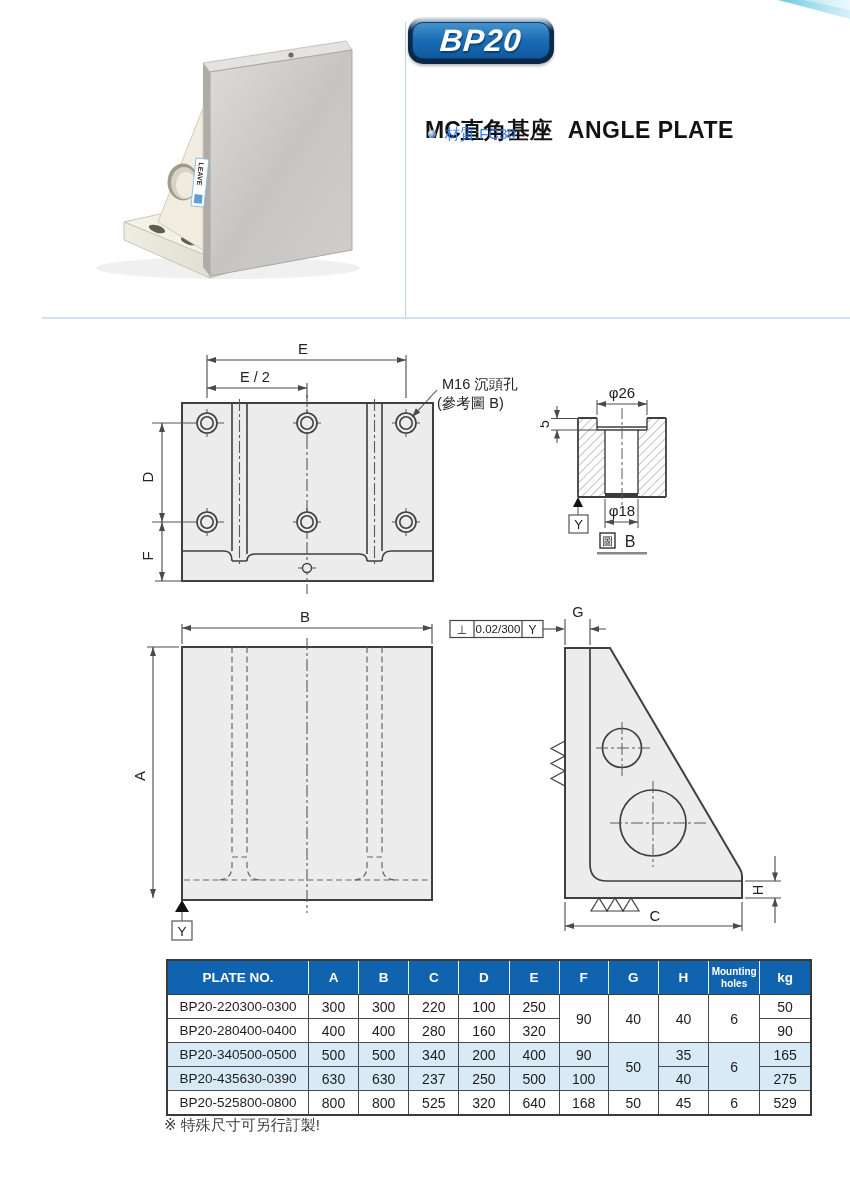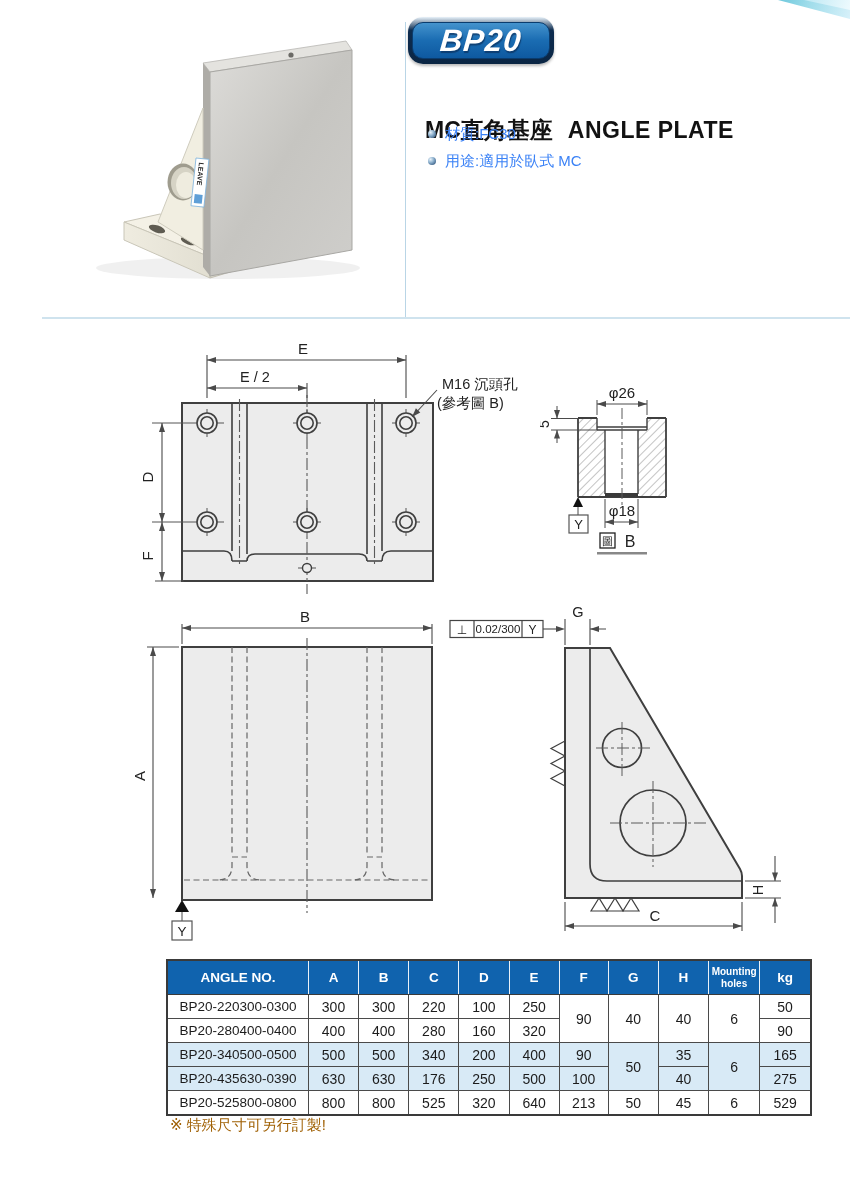--- a/index.html
+++ b/index.html
@@ -39,21 +39,21 @@
   
   .spec-table{position:absolute;left:166px;top:959px;width:646px;border-collapse:collapse;
               table-layout:fixed;font-size:14px;color:#1c1c1c;border:2px solid #3a3a3a;}
   .spec-table th{background:#1063ae;color:#fff;font-weight:bold;font-size:13.5px;
               border:1px solid #e9f1f8;border-bottom:1px solid #3a3a3a;height:33px;padding:0;}
   .spec-table th.mh{font-size:10px;line-height:1.15;}
   .spec-table td{border:1px solid #4a4a4a;text-align:center;height:23px;padding:0;background:#fff;}
   .spec-table td.model{font-size:13.5px;}
   .spec-table tr.lt>td{background:#d8eaf6;}
   .spec-table td.ltc{background:#d8eaf6;}
-  .footnote{position:absolute;left:170px;top:1116px;font-size:15px;color:#a16207;}
+  .footnote{position:absolute;left:164px;top:1116px;font-size:15px;color:#404040;}
 </style>
 </head>
 <body>
 
 <div id="page">
 
   <div class="swoosh"></div>
   <div class="swoosh2"></div>
 
   <svg class="photo" viewBox="0 0 340 300">
@@ -101,21 +101,20 @@
       <span class="badge-text">BP20</span>
     </div>
   </div>
 
   <div class="title">
     <span class="zh">MC直角基座</span><span class="en">ANGLE PLATE</span>
   </div>
 
   <ul class="specs">
     <li><span class="bullet"></span><span>材質:FC30</span></li>
-    <li><span class="bullet"></span><span>用途:適用於臥式 MC</span></li>
   </ul>
 
   <svg class="dwg" style="left:140px;top:340px;" width="420" height="270" viewBox="140 340 420 270">
 
     <rect x="182" y="403" width="251" height="178" fill="#ececec" stroke="#3f3f3f" stroke-width="2"></rect>
 
     <g stroke="#3f3f3f" stroke-width="1.6" fill="none">
       <path d="M182,551 H224 Q232,551 232,561"></path>
       <path d="M433,551 H391 Q382,551 382,561"></path>
       <path d="M232,561 H247 M367,561 H382"></path>
@@ -330,21 +329,21 @@
       <col style="width:50px">
         <col style="width:50px">
         <col style="width:49px">
         <col style="width:50px">
       <col style="width:50px">
         <col style="width:51px">
         <col style="width:51px">
     </colgroup>
     <thead>
       <tr>
-        <th>ANGLE NO.</th>
+        <th>PLATE NO.</th>
         <th>A</th>
         <th>B</th>
         <th>C</th>
         <th>D</th>
         <th>E</th>
         <th>F</th>
         <th>G</th>
         <th>H</th>
         <th class="mh">Mounting holes</th>
         <th>kg</th>
@@ -383,35 +382,35 @@
         <td>90</td>
         <td rowspan="2" class="ltc">50</td>
         <td>35</td>
         <td rowspan="2" class="ltc">6</td>
         <td>165</td>
       </tr>
       <tr class="lt">
         <td class="model">BP20-435630-0390</td>
         <td>630</td>
         <td>630</td>
-        <td>176</td>
+        <td>237</td>
         <td>250</td>
         <td>500</td>
         <td>100</td>
         <td>40</td>
         <td>275</td>
       </tr>
       <tr>
         <td class="model">BP20-525800-0800</td>
         <td>800</td>
         <td>800</td>
         <td>525</td>
         <td>320</td>
         <td>640</td>
-        <td>213</td>
+        <td>168</td>
         <td>50</td>
         <td>45</td>
         <td>6</td>
         <td>529</td>
       </tr>
     </tbody>
   </table>
 
   <div class="footnote">※ 特殊尺寸可另行訂製!</div>
 

